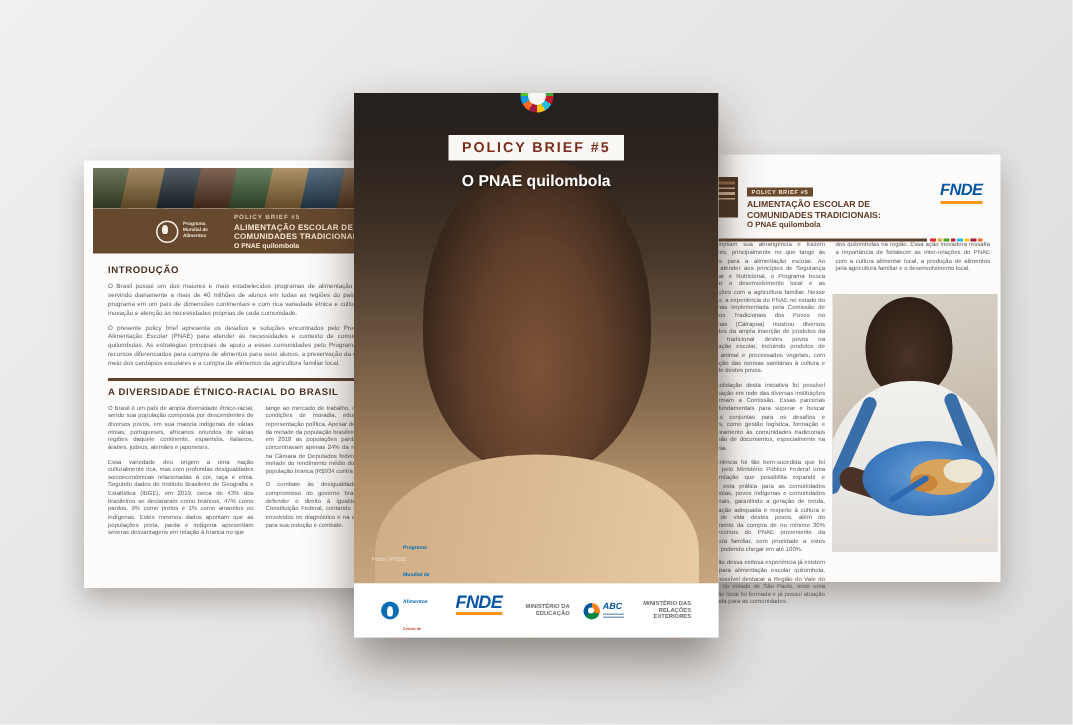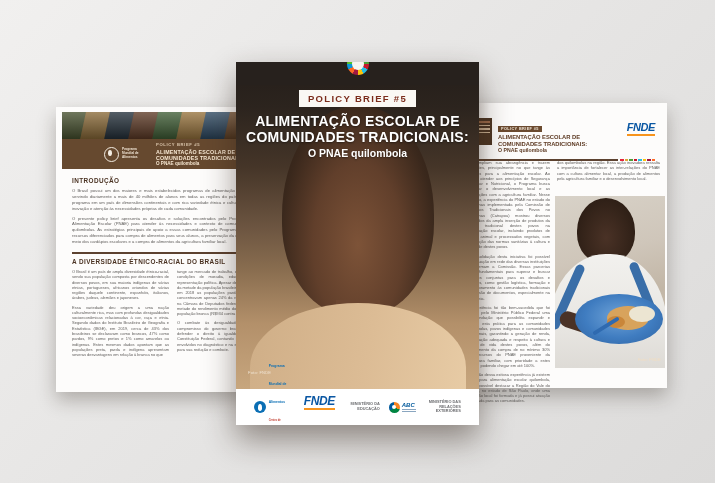--- a/index.html
+++ b/index.html
@@ -227,24 +227,20 @@
 
   <section class="page cover">
     <div class="cover-photo">
       <div class="topband"></div>
       <span class="sdg-wheel" style="background: conic-gradient(rgb(229, 36, 59) 0deg, rgb(229, 36, 59) 30deg, rgb(221, 166, 58) 30deg, rgb(221, 166, 58) 60deg, rgb(76, 159, 56) 60deg, rgb(76, 159, 56) 90deg, rgb(197, 25, 45) 90deg, rgb(197, 25, 45) 120deg, rgb(38, 189, 226) 120deg, rgb(38, 189, 226) 150deg, rgb(252, 195, 11) 150deg, rgb(252, 195, 11) 180deg, rgb(162, 25, 66) 180deg, rgb(162, 25, 66) 210deg, rgb(253, 105, 37) 210deg, rgb(253, 105, 37) 240deg, rgb(10, 151, 217) 240deg, rgb(10, 151, 217) 270deg, rgb(86, 192, 43) 270deg, rgb(86, 192, 43) 300deg, rgb(0, 104, 157) 300deg, rgb(0, 104, 157) 330deg, rgb(25, 72, 106) 330deg, rgb(25, 72, 106) 360deg);"></span>
       <div class="boy-head"></div>
       <div class="boy-neck"></div>
       <div class="boy-shirt"></div>
       <div class="cover-text">
         <span class="cover-label">POLICY BRIEF #5</span>
-        <h1 class="cover-title">
-          <span>ALIMENTAÇÃO ESCOLAR DE</span><br>
-          <span>COMUNIDADES TRADICIONAIS:</span>
-        </h1>
         <div class="cover-sub">O PNAE quilombola</div>
       </div>
       <span class="credit cover-credit">Foto: FNDE</span>
     </div>
     <footer class="cover-footer">
       <div class="wfp-logo">
         <span class="wfp-globe"></span>
         <span class="wfp-stack">
           <span class="wfp-name">Programa Mundial de Alimentos</span>
           <span class="wfp-sub">Centro de Excelência contra a Fome</span>

